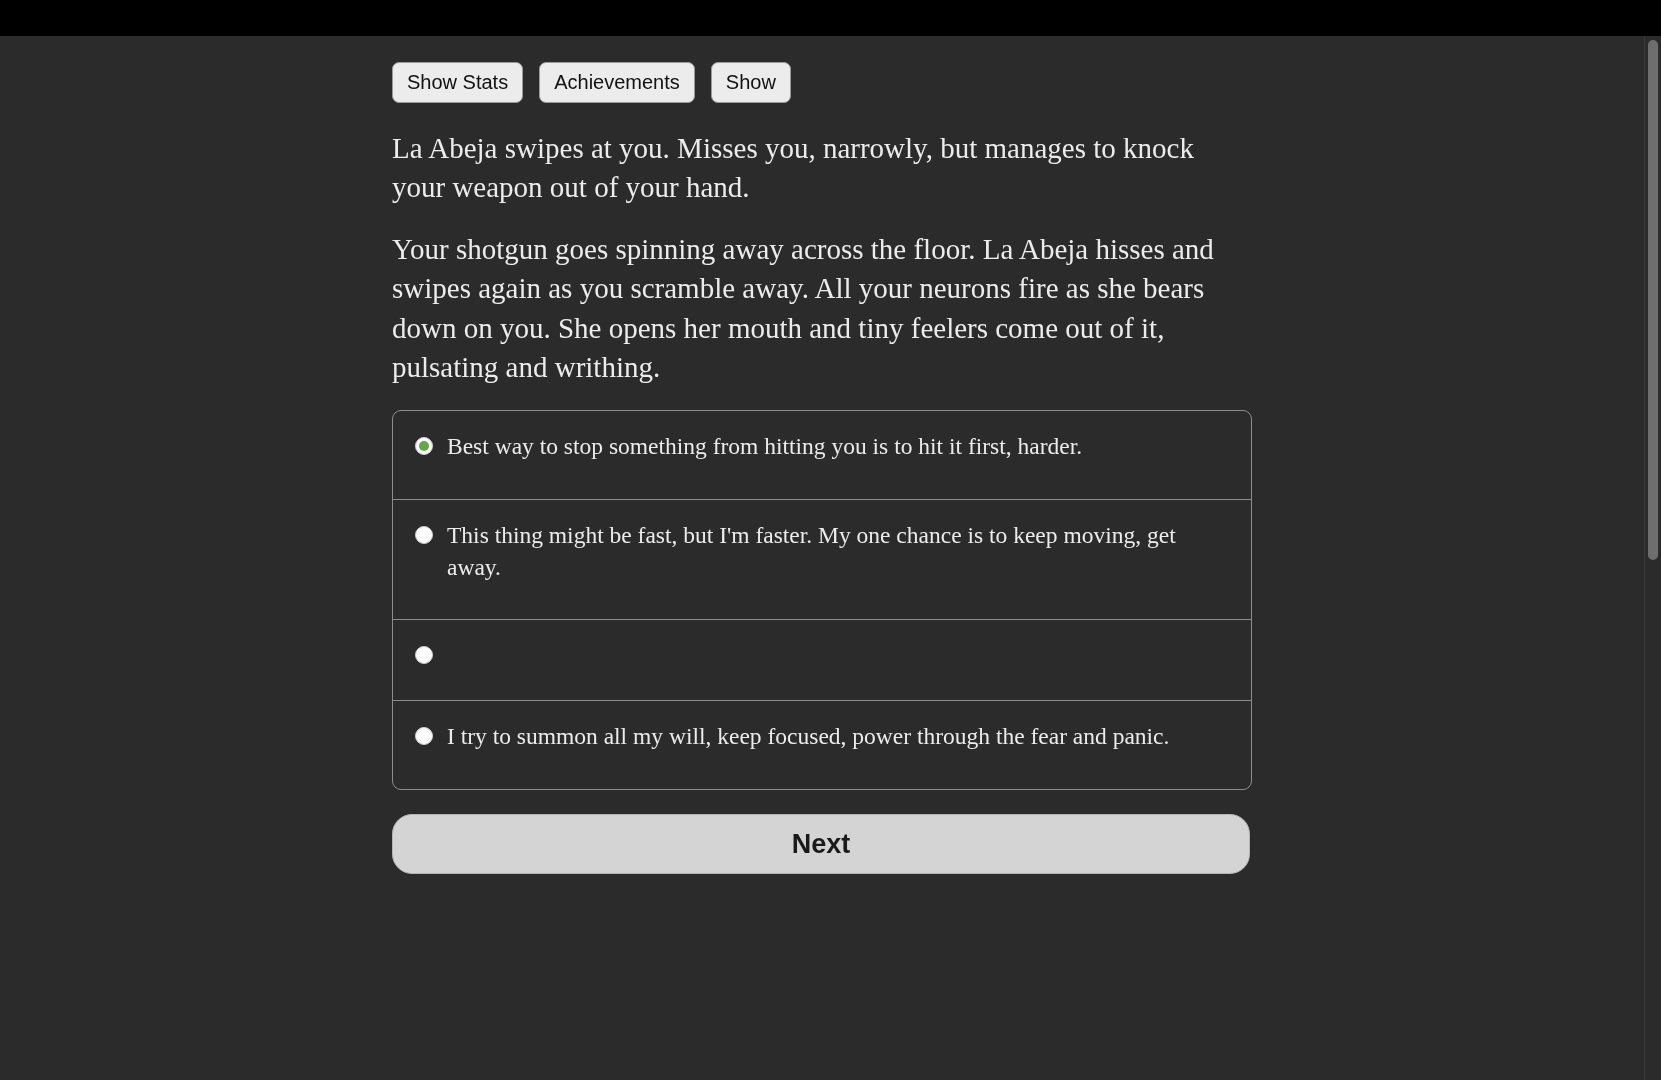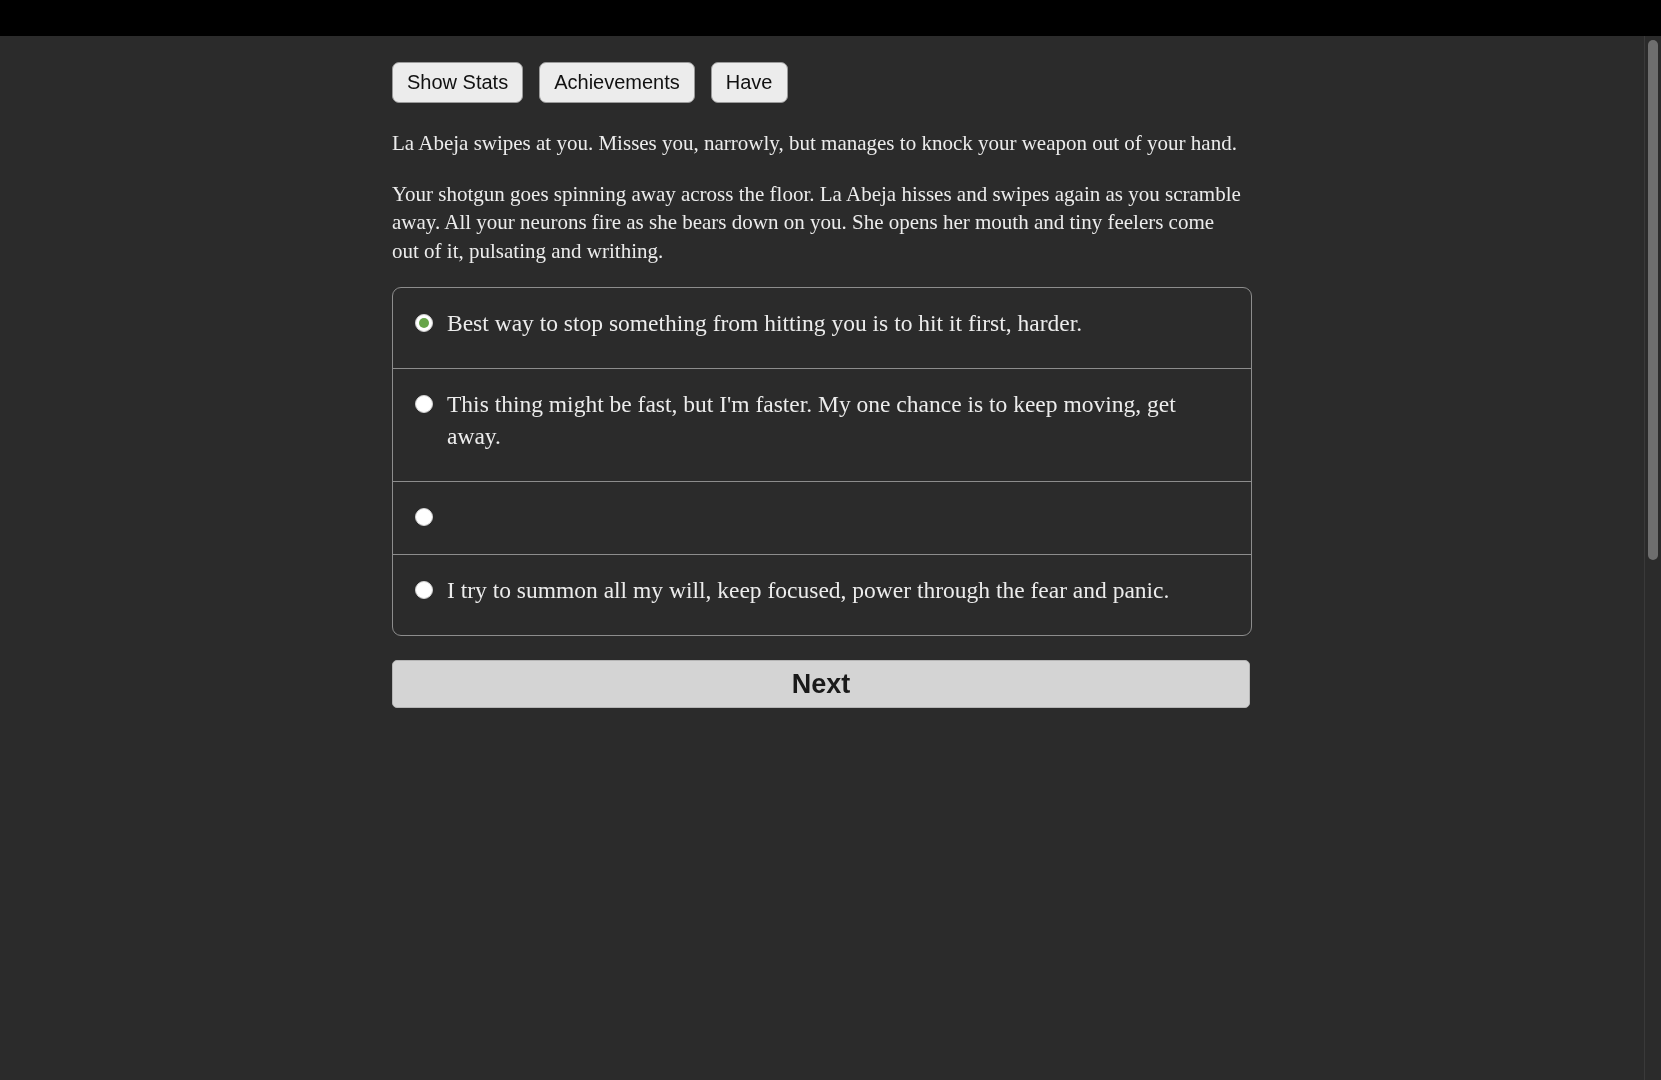--- a/index.html
+++ b/index.html
@@ -71,37 +71,37 @@
     border: 1px solid #9a9a9a;
     border-radius: 7px;
     font-family: "Liberation Sans", sans-serif;
     font-size: 20px;
     line-height: 1;
     padding: 9px 14px 10px 14px;
     cursor: pointer;
   }
   .story p {
     color: #ececec;
-    font-size: 21px;
+    font-size: 29px;
     line-height: 1.36;
     margin: 0 0 22px 0;
     max-width: 850px;
   }
   .choices {
     margin-top: 14px;
     border: 1px solid #8d8d8d;
     border-radius: 9px;
     overflow: hidden;
     width: 858px;
   }
   .choice {
     display: flex;
     align-items: flex-start;
     gap: 14px;
-    padding: 20px 22px 28px 22px;
+    padding: 20px 22px 36px 22px;
     border-bottom: 1px solid #8d8d8d;
     cursor: pointer;
   }
   .choice:last-child {
     border-bottom: none;
   }
   .radio {
     flex: 0 0 auto;
     width: 18px;
     height: 18px;
@@ -126,45 +126,45 @@
     background: #67a549;
   }
   .choice-label {
     color: #ececec;
     font-size: 23.5px;
     line-height: 1.36;
   }
   .next-btn {
     margin-top: 24px;
     width: 858px;
-    height: 48px;
+    height: 60px;
     background: #d4d4d4;
     color: #1a1a1a;
     border: 1px solid #b5b5b5;
-    border-radius: 5px;
+    border-radius: 20px;
     font-family: "Liberation Sans", sans-serif;
     font-weight: bold;
     font-size: 27px;
     cursor: pointer;
   }
 </style>
 </head>
 <body>
 
 <div class="screen">
 
   <div class="topbar"></div>
 
   <div class="stage">
     <div class="content">
 
       <div class="button-row">
         <button class="topbtn">Show Stats</button>
         <button class="topbtn">Achievements</button>
-        <button class="topbtn">Have</button>
+        <button class="topbtn">Show</button>
       </div>
 
       <div class="story">
         <p>La Abeja swipes at you. Misses you, narrowly, but manages to knock your weapon out of your hand.</p>
         <p>Your shotgun goes spinning away across the floor. La Abeja hisses and swipes again as you scramble away. All your neurons fire as she bears down on you. She opens her mouth and tiny feelers come out of it, pulsating and writhing.</p>
       </div>
 
       <div class="choices">
 
         <div class="choice">

